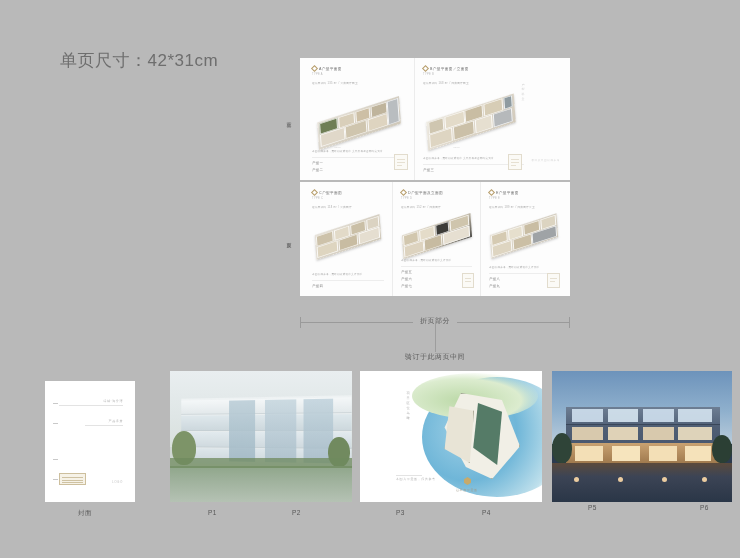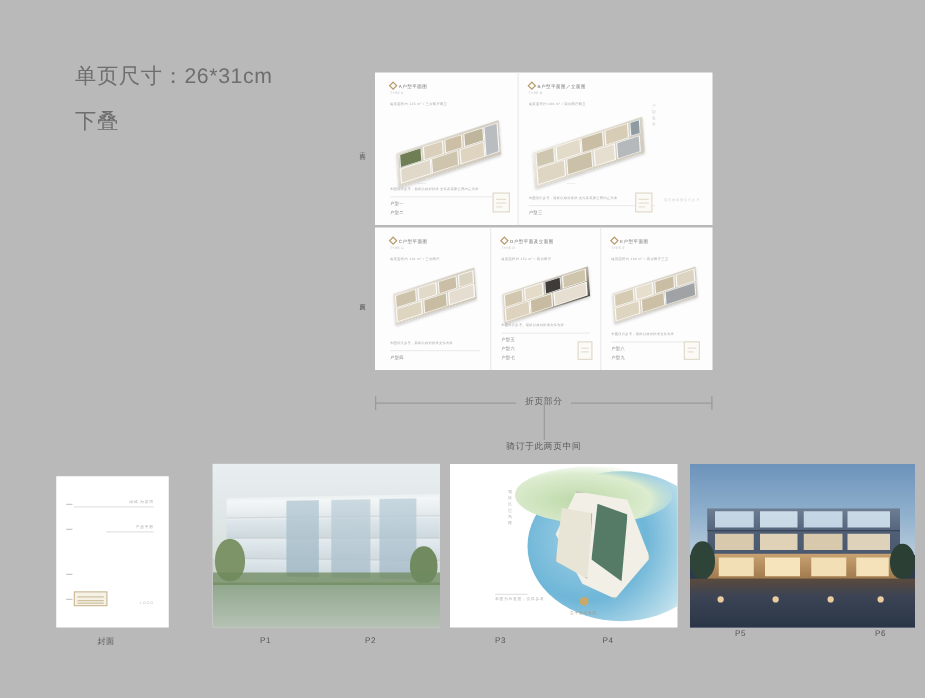--- a/index.html
+++ b/index.html
@@ -99,22 +99,21 @@
   
   .sp-water{position:absolute;border-radius:50%;}
   .plot{position:absolute;box-sizing:border-box;}
 </style>
 </head>
 <body>
 
 <div class="stage">
 
   <div class="heading">
-    <div class="line1">单页尺寸：26*31cm</div>
-    <div class="line2">下叠</div>
+    <div class="line1">单页尺寸：42*31cm</div>
   </div>
 
   <div class="spread">
 
     <div class="panel top">
       <div class="vlabel">正面</div>
 
       <div class="pagecell" style="left:4px;width:110px;">
         <div class="ph-head">
           <div class="ph-title">

